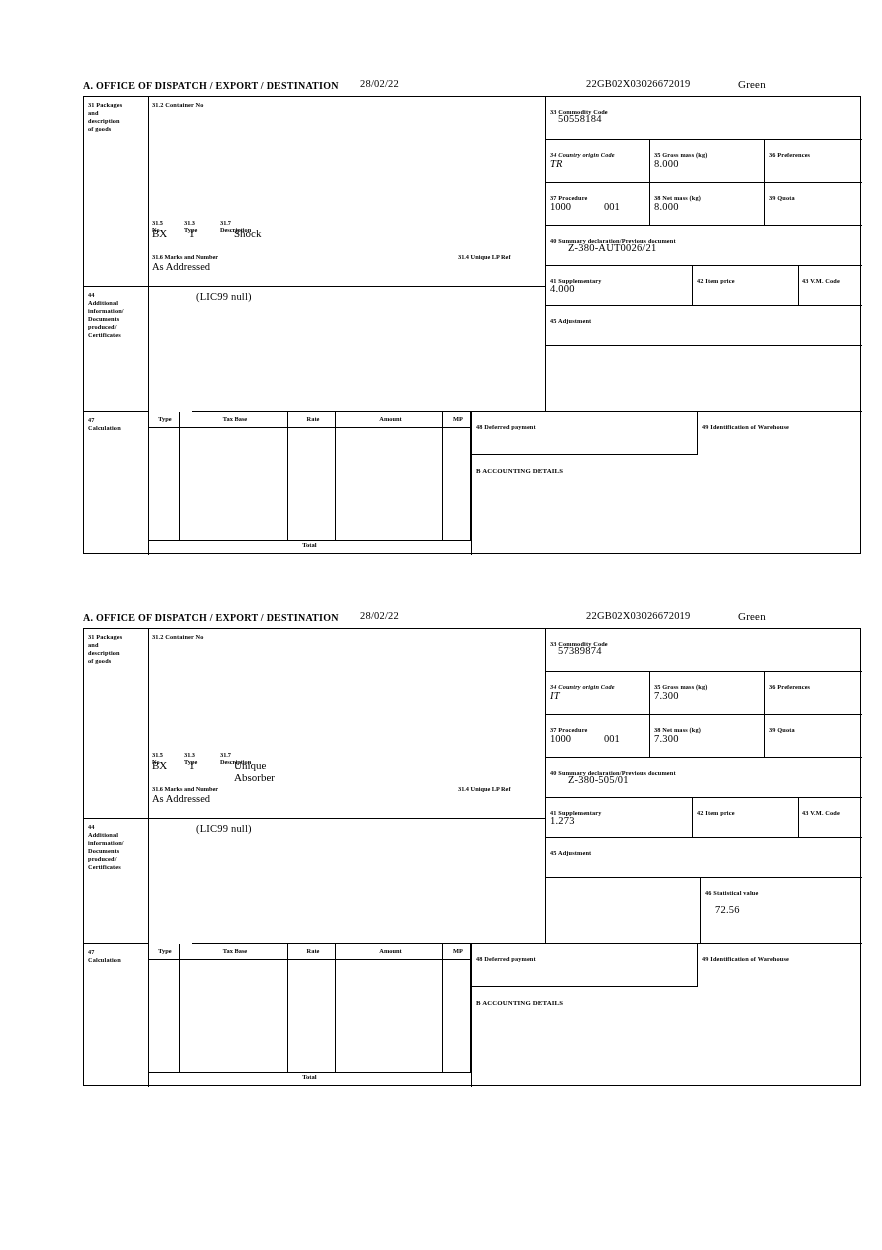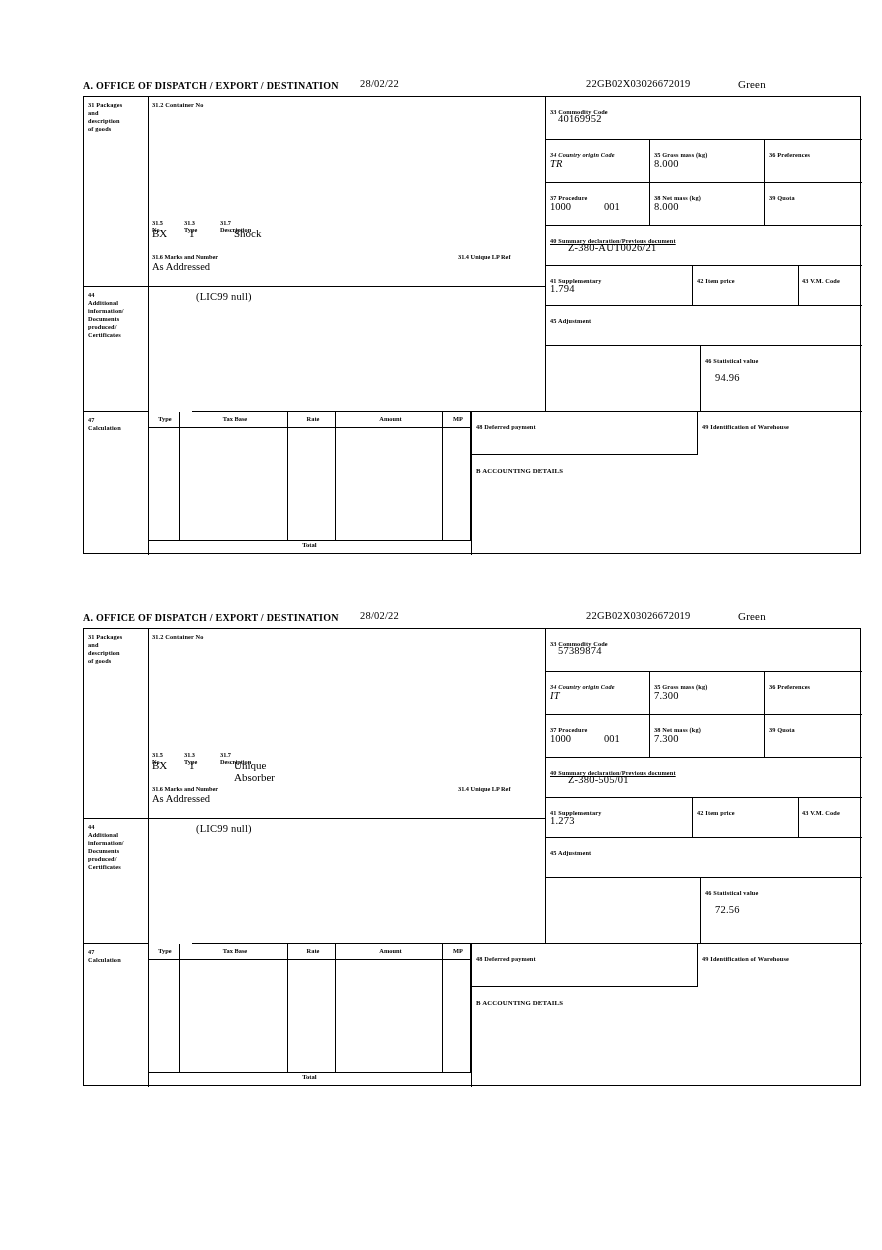--- a/index.html
+++ b/index.html
@@ -161,21 +161,21 @@
 
   
   .c37 { left: 461px; top: 86px; width: 104px; height: 43px; padding: 3px 0 0 4px; }
   .c38 { left: 565px; top: 86px; width: 115px; height: 43px; padding: 3px 0 0 4px; }
   .c39 { left: 680px; top: 86px; width: 98px; height: 43px; padding: 3px 0 0 4px; }
   .c37 .v1 { position: absolute; left: 4px; top: 18px; font-size: 10.5px; }
   .c37 .v2 { position: absolute; left: 58px; top: 18px; font-size: 10.5px; }
   .c38 .val { position: absolute; left: 4px; top: 18px; }
 
   
-  .c40 { left: 461px; top: 129px; width: 317px; height: 40px; padding: 3px 0 0 4px; text-decoration: underline; }
+  .c40 { left: 461px; top: 129px; width: 317px; height: 40px; padding: 3px 0 0 4px; }
   .c40 .val { position: absolute; left: 22px; top: 16px; }
 
   
   .c41 { left: 461px; top: 169px; width: 147px; height: 40px; padding: 3px 0 0 4px; }
   .c42 { left: 608px; top: 169px; width: 106px; height: 40px; padding: 3px 0 0 4px; }
   .c43 { left: 714px; top: 169px; width: 64px; height: 40px; padding: 3px 0 0 3px; }
   .c41 .val { position: absolute; left: 4px; top: 17px; }
 
   
   .c45 { left: 461px; top: 209px; width: 317px; height: 40px; padding: 3px 0 0 4px; }
@@ -295,21 +295,21 @@
           <span class="c">Shock</span>
         </div>
         <div class="subrow r316">31.6 Marks and Number</div>
         <div class="subrow r314">31.4 Unique LP Ref</div>
         <div class="v316">As Addressed</div>
 
       </div>
 
       <div class="cell c33 bb bl">
         <span class="lbl">33 Commodity Code</span>
-        <span class="val">40169952</span>
+        <span class="val">50558184</span>
       </div>
 
       <div class="cell c34 bb bl">
         <span class="lbl">34 Country origin Code</span>
         <span class="val">TR</span>
       </div>
       <div class="cell c35 bb bl">
         <span class="lbl">35 Gross mass (kg)</span>
         <span class="val">8.000</span>
       </div>
@@ -332,42 +332,38 @@
         <span class="val"></span>
       </div>
 
       <div class="cell c40 bb bl">
         <span class="lbl">40 Summary declaration/Previous document</span>
         <span class="val">Z-380-AUT0026/21</span>
       </div>
 
       <div class="cell c41 bb bl">
         <span class="lbl">41 Supplementary</span>
-        <span class="val">1.794</span>
+        <span class="val">4.000</span>
       </div>
       <div class="cell c42 bb bl">
         <span class="lbl">42 Item price</span>
         <span class="val"></span>
       </div>
       <div class="cell c43 bb bl">
         <span class="lbl">43 V.M. Code</span>
         <span class="val"></span>
       </div>
 
       <div class="cell c45 bb bl">
         <span class="lbl">45 Adjustment</span>
         <span class="val"></span>
       </div>
 
       <div class="cell c46wrap bb bl"></div>
       <div class="dotted-l"></div>
-      <div class="cell c46 bl">
-        <span class="lbl">46 Statistical value</span>
-        <span class="val">94.96</span>
-      </div>
 
       <div class="cell c44body bb">
         <span class="val">(LIC99 null)</span>
       </div>
 
       <div class="cell t-type br">
         <span class="t-hdr-lbl">Type</span>
       </div>
       <div class="cell t-base br">
         <span class="t-hdr-lbl">Tax Base</span>

